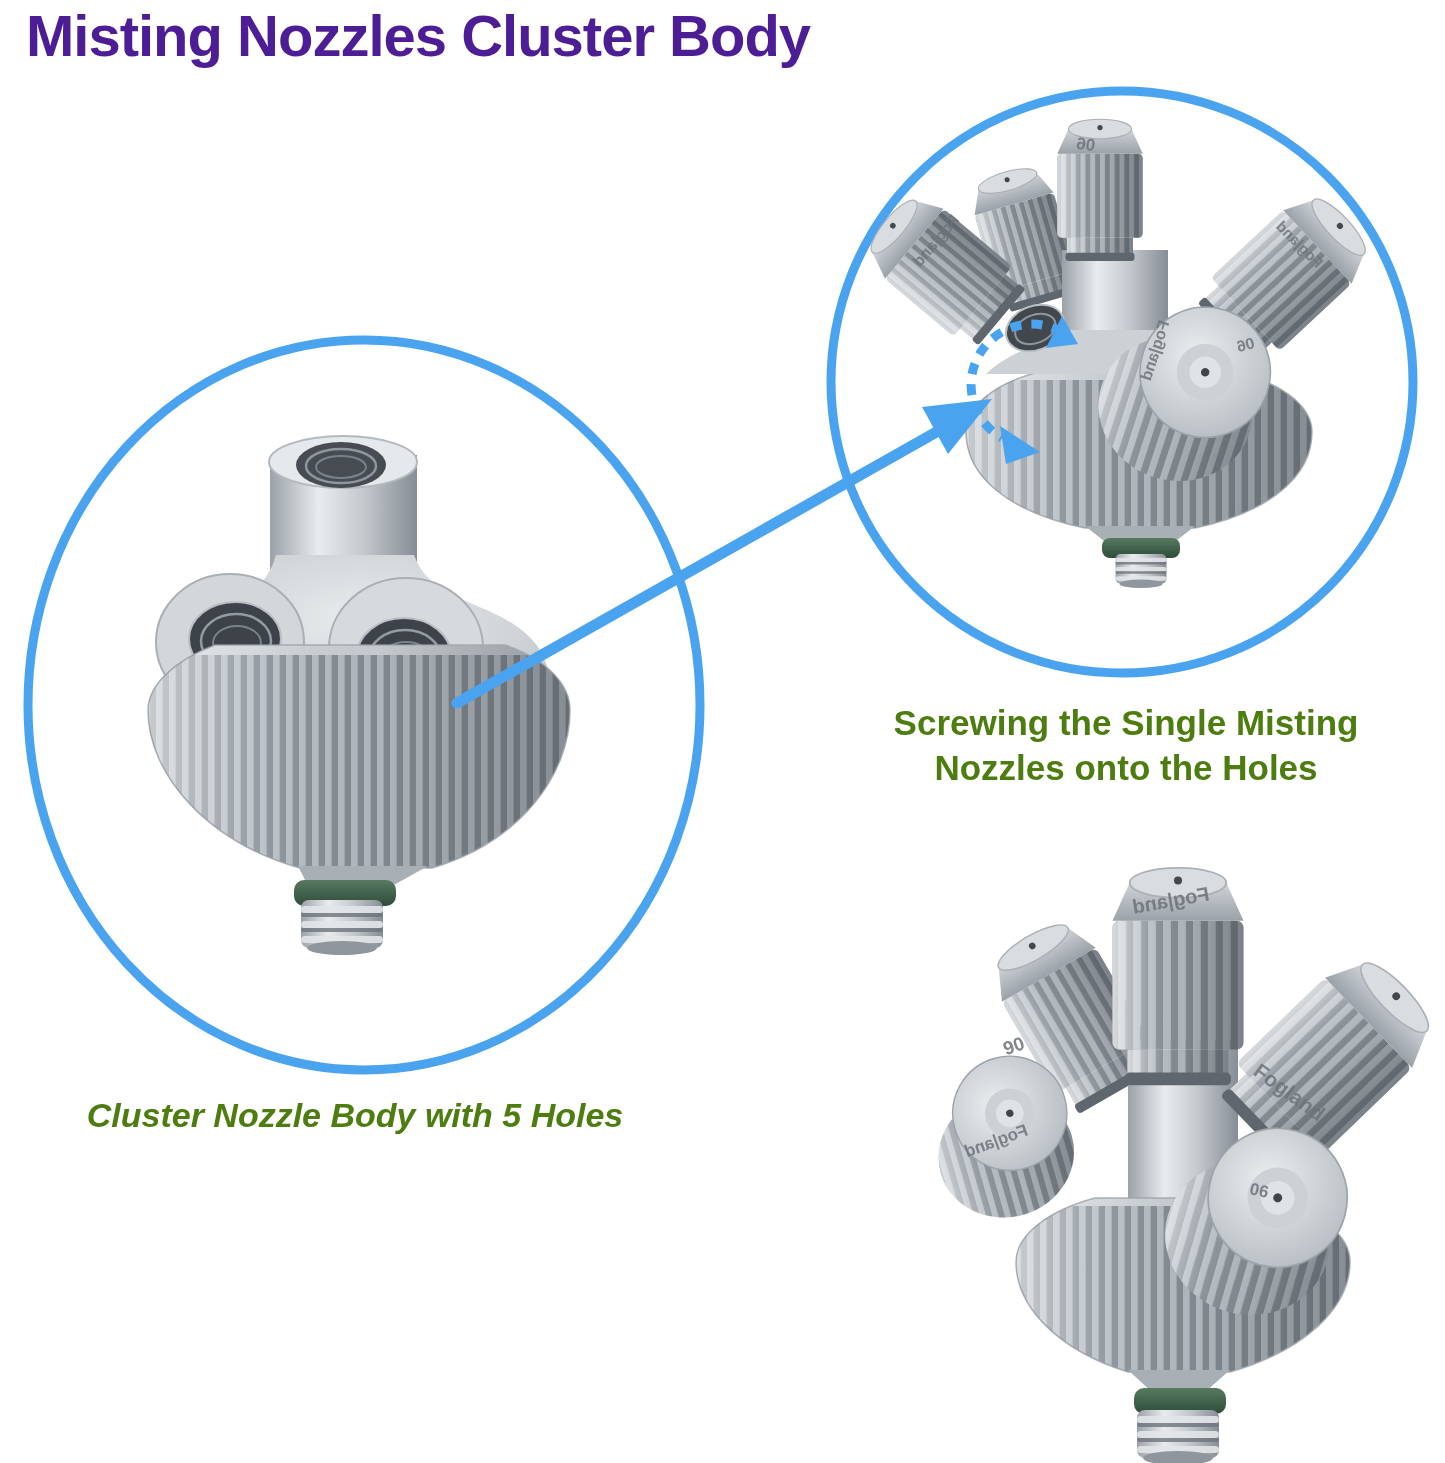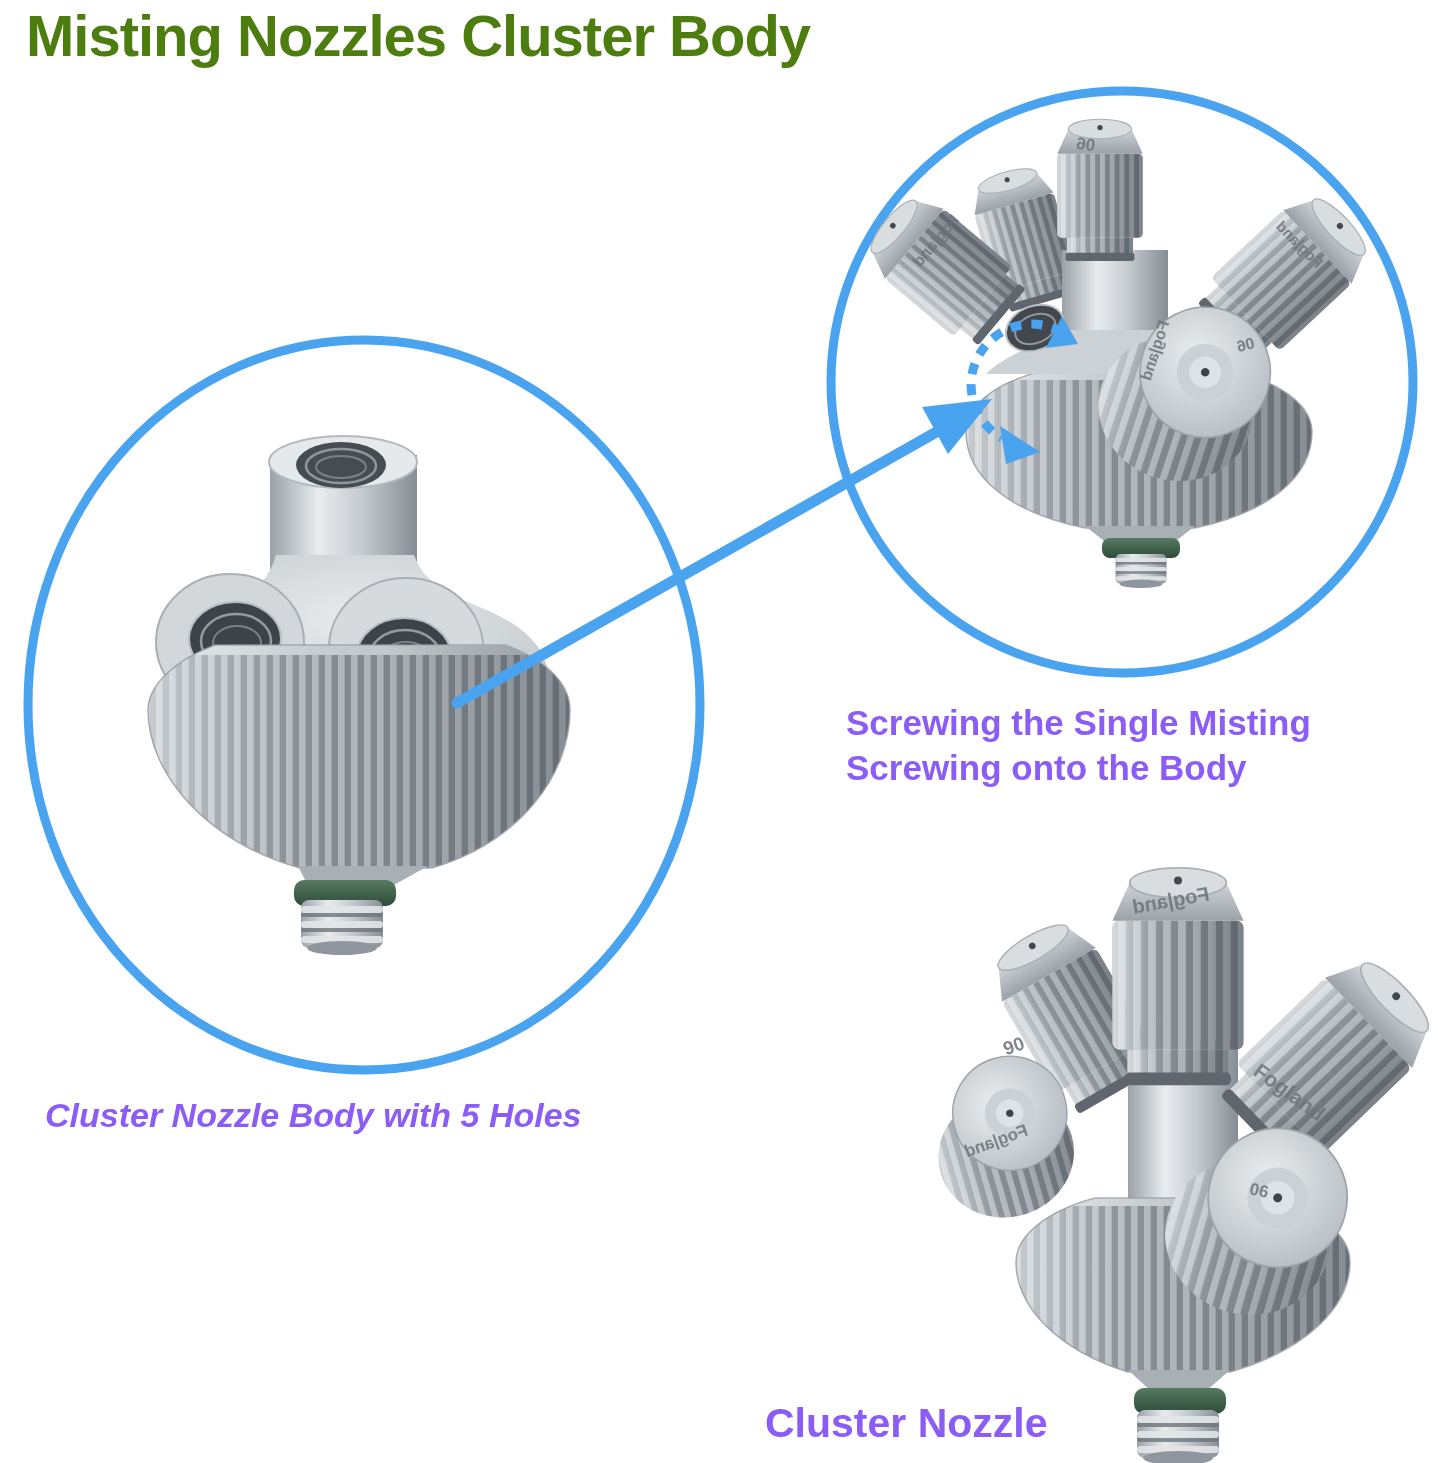--- a/index.html
+++ b/index.html
@@ -1,20 +1,20 @@
 <!DOCTYPE html>
 <html><head>
 <meta charset="utf-8">
 <style>
   html,body{margin:0;padding:0;background:#fff;}
   #stage{position:relative;width:1445px;height:1463px;background:#ffffff;overflow:hidden;
          font-family:"Liberation Sans", sans-serif;}
   .title{position:absolute;left:26px;top:2px;font-size:58px;font-weight:bold;
-         letter-spacing:-1px;color:#4d7c0f;white-space:nowrap;}
-  .caption{position:absolute;color:#8b5cf6;font-weight:bold;text-align:left;}
+         letter-spacing:-1px;color:#4c1d95;white-space:nowrap;}
+  .caption{position:absolute;color:#4d7c0f;font-weight:bold;text-align:center;}
   .cap-body{left:45px;top:1096px;width:620px;font-size:34px;font-style:italic;}
   .cap-screw{left:846px;top:700px;width:560px;font-size:35px;line-height:45px;}
   .cap-cluster{left:765px;top:1400px;width:360px;font-size:41px;}
   svg{position:absolute;left:0;top:0;}
   text.engrave{fill:#6d7379;opacity:.85;font-family:"Liberation Sans",sans-serif;
                font-weight:bold;text-anchor:middle;}
 </style>
 </head>
 <body>
 
@@ -223,16 +223,15 @@
         </g>
       <g transform="translate(1258,1196) rotate(12)">
           <text class="engrave" font-size="17">06</text>
         </g>
     </g>
   </svg>
 
   <div class="caption cap-body">Cluster Nozzle Body with 5 Holes</div>
   <div class="caption cap-screw">
     <div>Screwing the Single Misting</div>
-    <div>Screwing onto the Body</div>
+    <div>Nozzles onto the Holes</div>
   </div>
-  <div class="caption cap-cluster">Cluster Nozzle</div>
 </div>
 
 </body></html>

